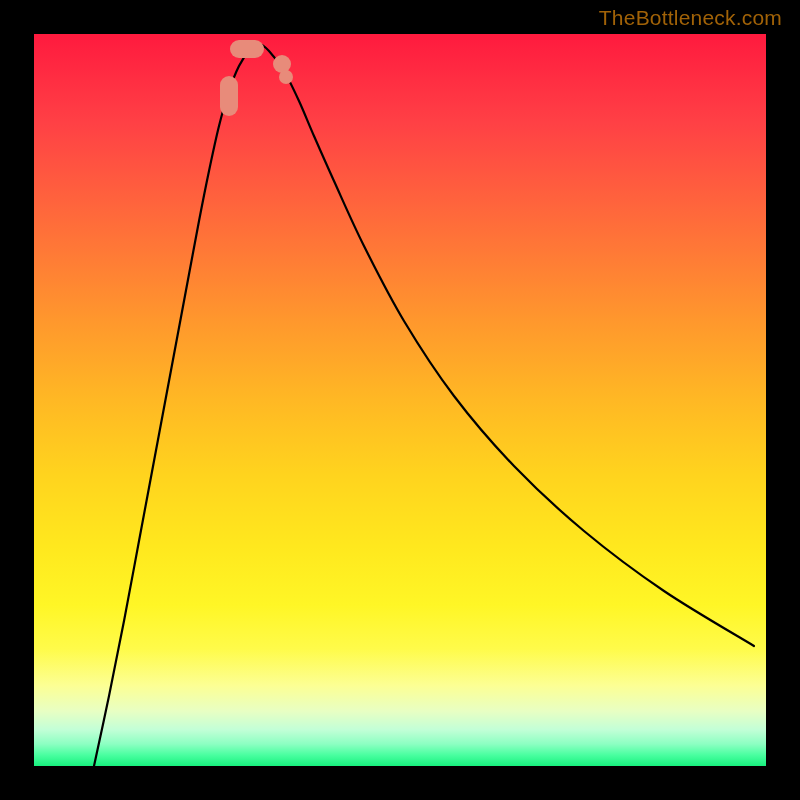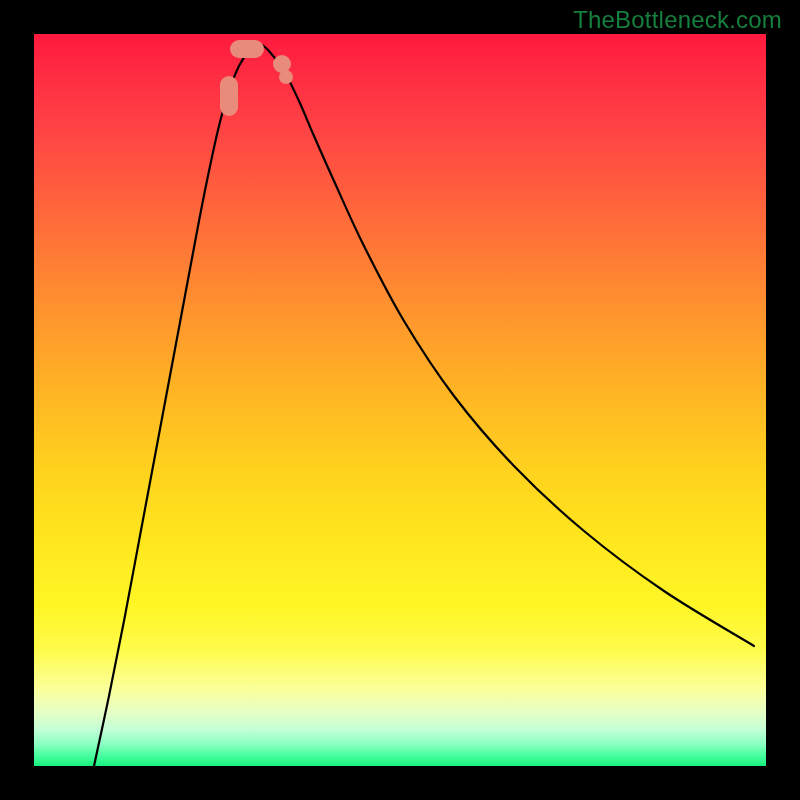--- a/index.html
+++ b/index.html
@@ -49,22 +49,22 @@
   }
   .curve-svg {
     position: absolute;
     inset: 0;
   }
   .watermark {
     position: absolute;
     top: 6px;
     right: 18px;
     font-family: Arial, Helvetica, sans-serif;
-    font-size: 24px;
-    color: #15803d;
+    font-size: 21px;
+    color: #a16207;
     letter-spacing: 0.2px;
     user-select: none;
   }
 </style>
 </head>
 <body>
 
 <div class="stage">
 
   <div class="watermark">TheBottleneck.com</div>

